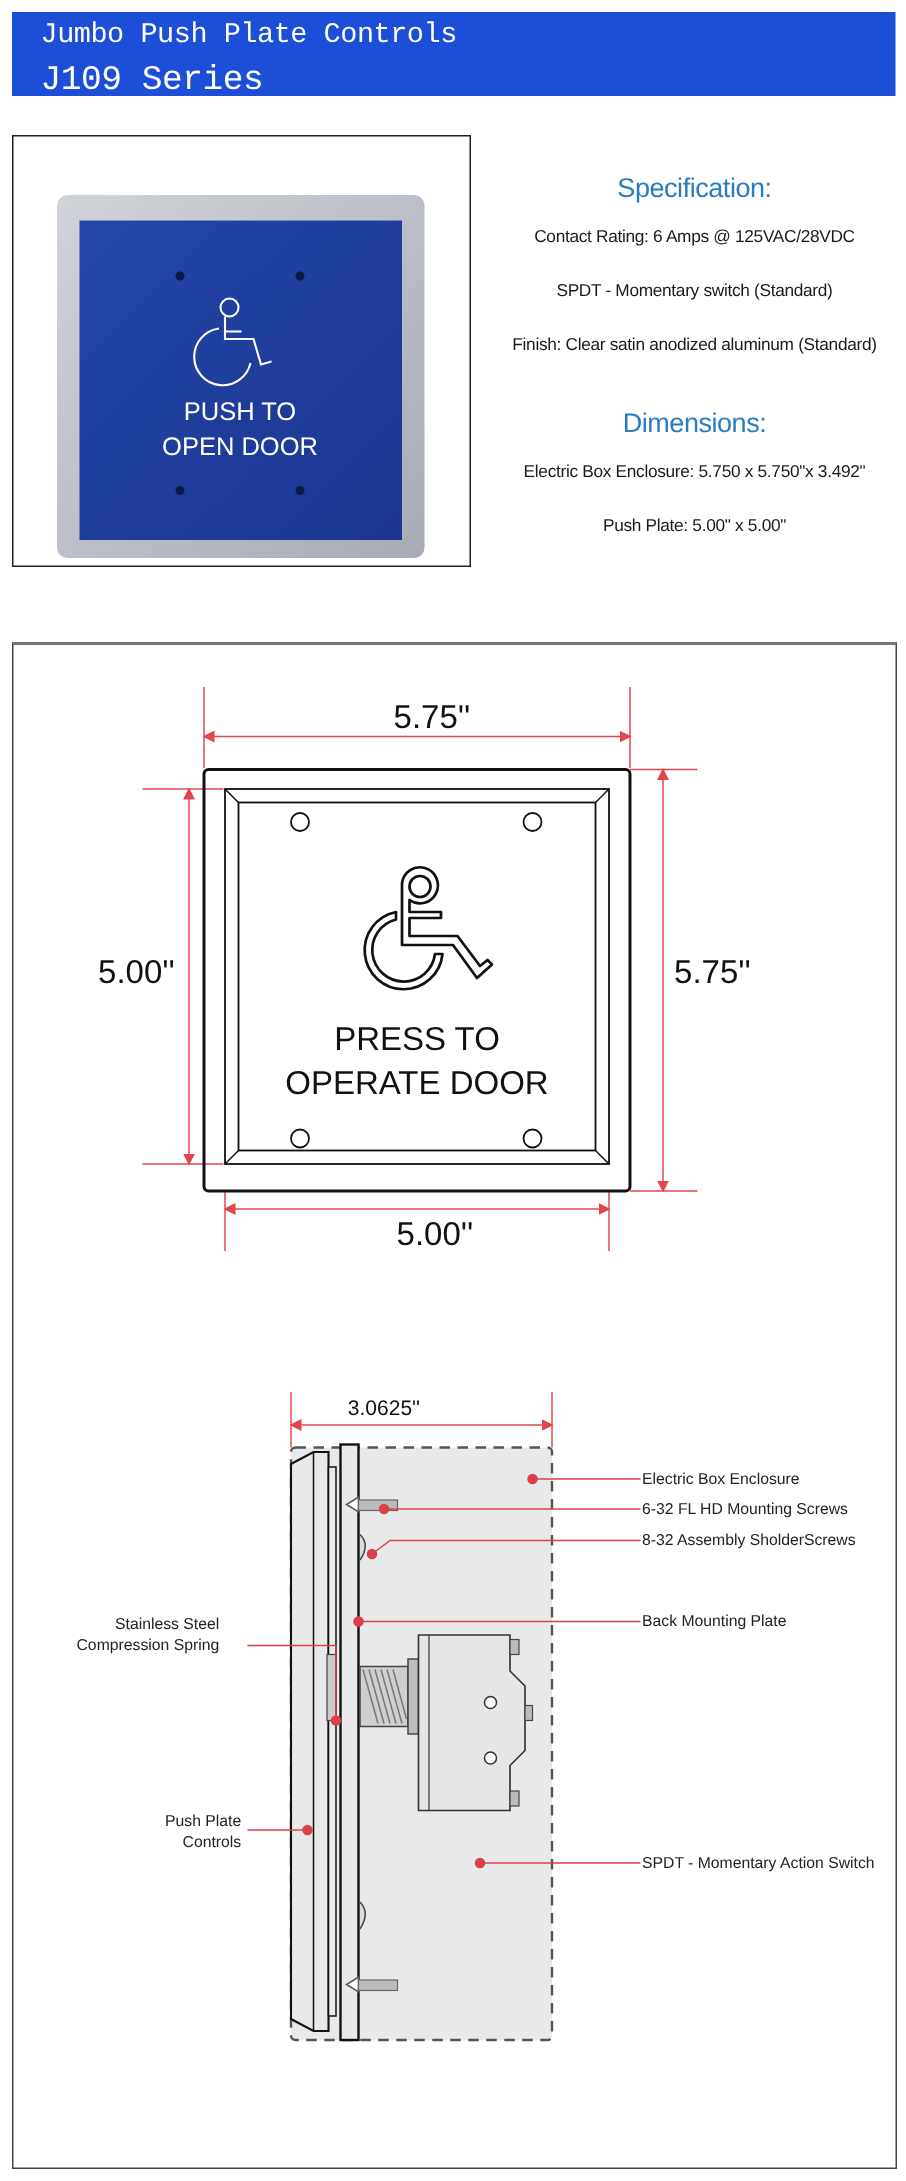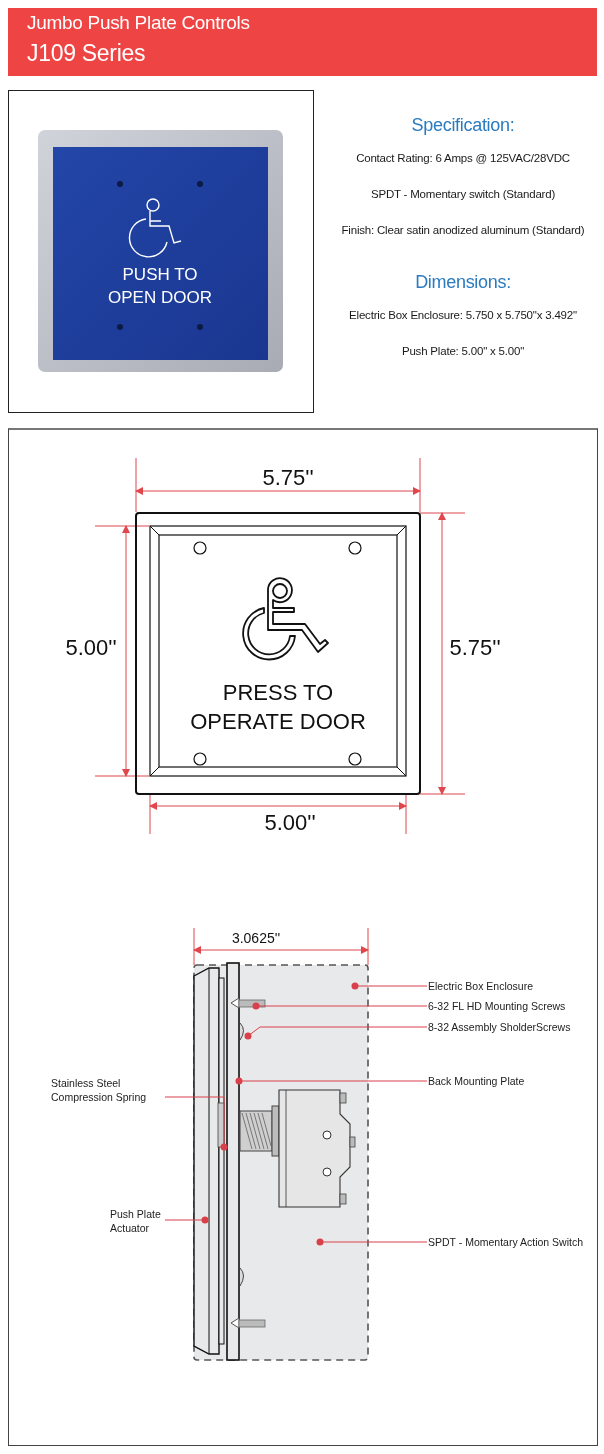--- a/index.html
+++ b/index.html
@@ -1,40 +1,40 @@
 <!DOCTYPE html>
 <html><head>
   <meta charset="utf-8">
   <style>
     * { box-sizing: border-box; margin: 0; padding: 0; }
     html, body { width: 604px; height: 1454px; background: #ffffff; overflow: hidden; }
     body { position: relative; font-family: "Liberation Sans", "DejaVu Sans", sans-serif; color: #1a1a1a; }
 
     .header {
-      position: absolute; left: 8px; top: 8px; width: 589px; height: 68px;
-      background: #ef4444; color: #ffffff; padding: 3px 0 0 19px;
+      position: absolute; left: 8px; top: 8px; width: 589px; height: 56px;
+      background: #1d4ed8; color: #ffffff; padding: 3px 0 0 19px; font-family: Liberation Mono, monospace;
     }
     .header .subtitle { font-size: 19px; line-height: 24px; letter-spacing: -0.3px; }
     .header .title { font-size: 23px; line-height: 36px; letter-spacing: -0.3px; }
 
     .photo-box {
-      position: absolute; left: 8px; top: 90px; width: 306px; height: 323px;
+      position: absolute; left: 8px; top: 90px; width: 306px; height: 288px;
       border: 1px solid #222; background: #fff;
     }
     .spec { position: absolute; left: 328px; top: 115px; width: 270px; text-align: center; }
     .spec h2 { color: #2a7bbf; font-size: 18px; font-weight: normal; letter-spacing: -0.3px; margin-bottom: 14px; }
     .spec .line { font-size: 11.5px; letter-spacing: -0.2px; height: 36px; line-height: 16px; color: #1a1a1a; }
     .spec h2.dims { margin-top: 14px; }
 
     .drawing-box {
       position: absolute; left: 8px; top: 428px; width: 590px; height: 1018px;
       border: 1px solid #444; border-top: 2px solid #777; background: #fff;
     }
     svg text { font-family: "Liberation Sans", "DejaVu Sans", sans-serif; }
-    .callout { position: absolute; font-size: 10.5px; color: #222; line-height: 14px; white-space: nowrap; }
+    .callout { position: absolute; font-size: 10.5px; color: #222; line-height: 14px; white-space: nowrap; text-align: right; }
   </style>
 </head>
 <body>
 
 <div class="header">
   <div class="subtitle">Jumbo Push Plate Controls</div>
   <div class="title">J109 Series</div>
 </div>
 
 <div class="photo-box">
@@ -206,15 +206,15 @@
   <div class="callout" style="left:419px; top:590px;">8-32 Assembly SholderScrews</div>
   <div class="callout" style="left:419px; top:644px;">Back Mounting Plate</div>
   <div class="callout" style="left:419px; top:805px;">SPDT - Momentary Action Switch</div>
 
   <div class="callout" style="left:42px; top:646px;">
     <div>Stainless Steel</div>
     <div>Compression Spring</div>
   </div>
   <div class="callout" style="left:101px; top:777px;">
     <div>Push Plate</div>
-    <div>Actuator</div>
+    <div>Controls</div>
   </div>
 </div>
 
 </body></html>

